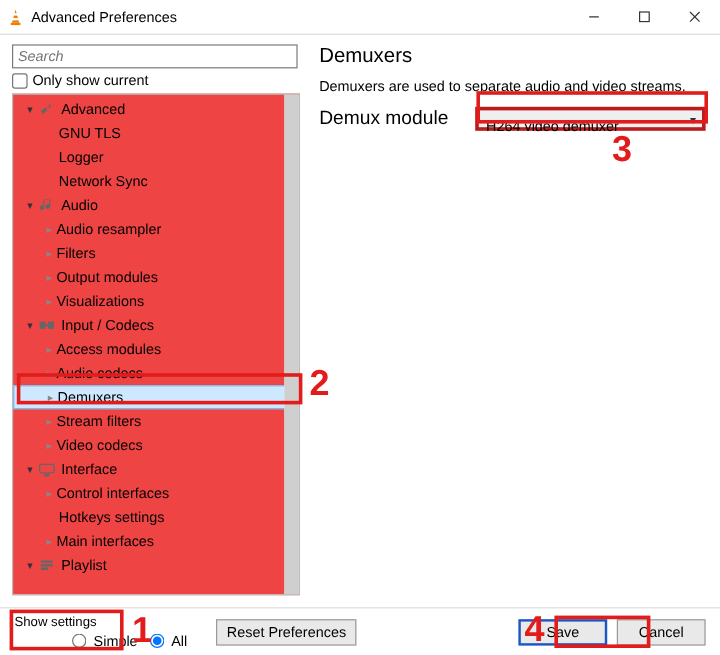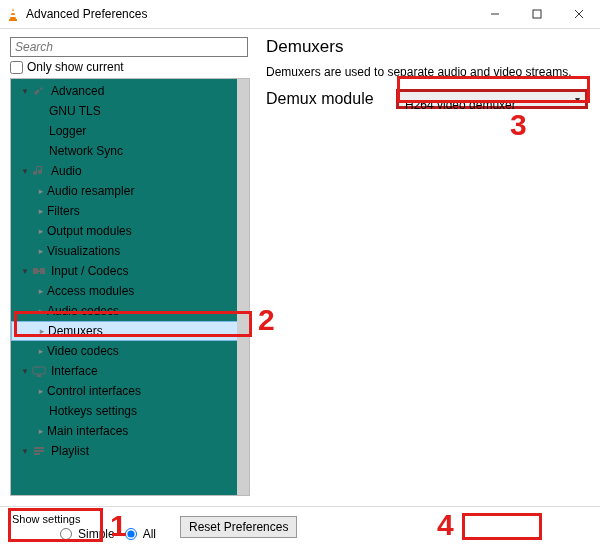--- a/index.html
+++ b/index.html
@@ -71,21 +71,21 @@
     font-size: 12px;
   }
   .only-row input { margin: 0 4px 0 0; width:13px; height:13px; }
 
   .tree-wrap {
     margin-top: 4px;
     border: 1px solid #bbb;
     height: 418px;
     box-sizing: border-box;
     position: relative;
-    background: #0f766e;
+    background: #ef4444;
   }
   .tree-scroll {
     position: absolute;
     top:0; right:0; width:12px; height:100%;
     background: #f0f0f0;
   }
   .tree-thumb {
     position:absolute; top:0; left:0; right:0; height:100%;
     background: #cfcfcf;
   }
@@ -311,20 +311,24 @@
             <span class="caret right"></span>
             <span class="lbl">Access modules</span>
           </li>
         <li class="lvl1-caret">
             <span class="caret right"></span>
             <span class="lbl">Audio codecs</span>
           </li>
         <li class="lvl1-caret selected">
             <span class="caret right"></span>
             <span class="lbl">Demuxers</span>
+          </li>
+        <li class="lvl1-caret">
+            <span class="caret right"></span>
+            <span class="lbl">Stream filters</span>
           </li>
         <li class="lvl1-caret">
             <span class="caret right"></span>
             <span class="lbl">Video codecs</span>
           </li>
 
         <li class="lvl0">
           <span class="caret down"></span>
           <span class="node-icon">
               <svg width="14" height="14" viewBox="0 0 14 14">
@@ -384,20 +388,28 @@
       <input type="radio" name="ss" style="">
       <label>Simple</label>
       <input type="radio" name="ss" checked="" style="">
       <label>All</label>
     </div>
   </div>
   <div class="footer-spacer1"></div>
   <div class="btn">
       <span>Reset Preferences</span>
     </div>
+  <div class="footer-right">
+    <div class="btn primary">
+        <span>Save</span>
+      </div>
+    <div class="btn">
+        <span>Cancel</span>
+      </div>
+  </div>
 </div>
 
 <div class="callout" style="left:8px; top:508px; width:95px; height:34px;"></div>
 <div class="callout-label" style="left:110px; top:509px;">1</div>
 
 <div class="callout" style="left:14px; top:311px; width:238px; height:26px;"></div>
 <div class="callout-label" style="left:258px; top:303px;">2</div>
 
 <div class="callout" style="left:397px; top:76px; width:193px; height:27px;"></div>
 <div class="callout-label" style="left:510px; top:108px;">3</div>

